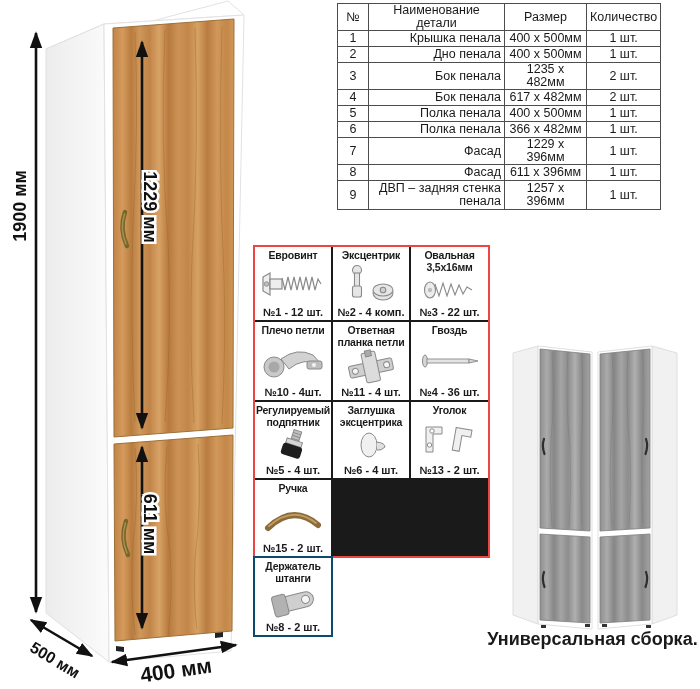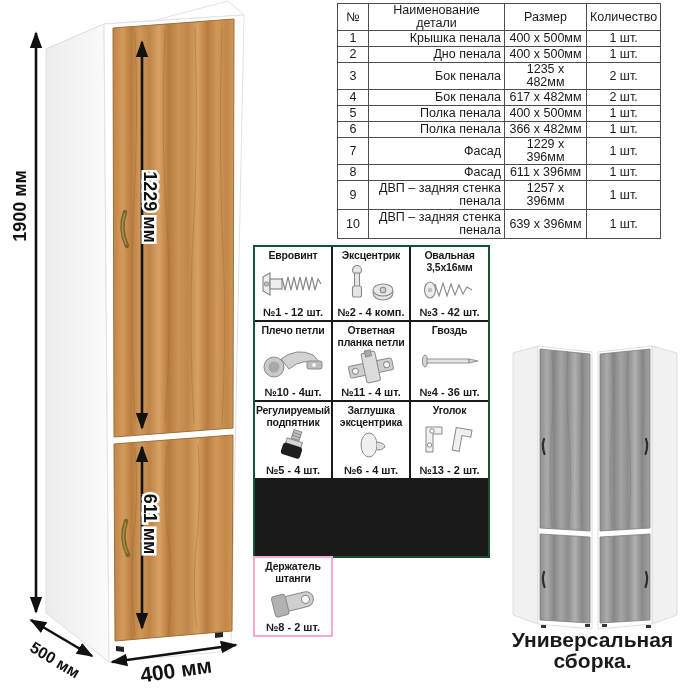--- a/index.html
+++ b/index.html
@@ -18,35 +18,35 @@
   #parts-table th { text-align:center; }
   #parts-table tr.h  { height:17px; }
   #parts-table tr.r  { height:16px; }
   #parts-table tr.tall { height:29px; }
   #parts-table td.c { text-align:center; }
   #parts-table td.n { text-align:right; }
 
   
   #hw-grid {
     left:253px; top:245px; display:grid; grid-template-columns:76px 76px 77px;
-    grid-template-rows:73px 78px 76px 76px; gap:2px; background:#1a1a1a; border:2px solid #14532d;
+    grid-template-rows:73px 78px 76px 76px; gap:2px; background:#1a1a1a; border:2px solid #ef4444;
   }
   #hw-grid2 {
     left:253px; top:556px; display:grid; grid-template-columns:76px;
-    grid-template-rows:77px; gap:2px; background:#1a1a1a; border:2px solid #f9a8d4;
+    grid-template-rows:77px; gap:2px; background:#1a1a1a; border:2px solid #0c4a6e;
   }
   .hw-cell { background:#fff; display:flex; flex-direction:column; align-items:center;
              justify-content:space-between; padding:3px 1px 2px; }
   .hw-title { font-weight:bold; font-size:10.5px; line-height:11.5px; text-align:center; letter-spacing:-0.2px; }
   .hw-count { font-weight:bold; font-size:11px; line-height:12px; white-space:nowrap; }
   .hw-icon  { flex:1; display:flex; align-items:center; justify-content:center; }
 
   
   #universal-caption { left:485px; top:629px; width:215px; text-align:center;
-                       font-weight:bold; font-size:21px; line-height:21px; }
+                       font-weight:bold; font-size:18px; line-height:21px; }
 </style>
 </head>
 <body>
 
 <svg class="abs" id="cabinet-svg" style="left:0;top:0" width="250" height="689" viewBox="0 0 250 689">
   <defs>
     <marker id="arr" viewBox="0 0 10 10" refX="9" refY="5" markerWidth="6.5" markerHeight="6.5" orient="auto-start-reverse" markerUnits="strokeWidth">
       <path d="M0,1.3 L10,5 L0,8.7 z" fill="#111"></path>
     </marker>
     <linearGradient id="woodG" x1="0" y1="0" x2="1" y2="0">
@@ -175,26 +175,20 @@
         <td class="n">Фасад</td>
         <td class="c">611 х 396мм</td>
         <td class="c">1 шт.</td>
       </tr>
   <tr class="tall">
         <td class="c">9</td>
         <td class="n">ДВП – задняя стенка пенала</td>
         <td class="c">1257 х 396мм</td>
         <td class="c">1 шт.</td>
       </tr>
-  <tr class="tall">
-        <td class="c">10</td>
-        <td class="n">ДВП – задняя стенка пенала</td>
-        <td class="c">639 х 396мм</td>
-        <td class="c">1 шт.</td>
-      </tr>
 </tbody>
   </table>
 
 <div class="abs" id="hw-grid">
 
   <div class="hw-cell">
     <div class="hw-title">Евровинт</div>
     <div class="hw-icon">
       <svg width="66" height="26" viewBox="0 0 66 26">
         <g stroke="#8a8a8a" fill="#eeeeee" stroke-width="1.2">
@@ -229,21 +223,21 @@
     <div class="hw-title">Овальная 3,5х16мм</div>
     <div class="hw-icon">
       <svg width="60" height="28" viewBox="0 0 60 28">
         <g stroke="#8a8a8a" fill="#ececec" stroke-width="1.1">
           <ellipse cx="10" cy="14" rx="5.5" ry="8"></ellipse>
           <path d="M15,8 L19,20 L23,7 L27,20 L31,8 L35,19 L39,9 L43,18 L47,11 L52,14" fill="none"></path>
         </g>
         <circle cx="10" cy="14" r="2.2" fill="#bdbdbd"></circle>
       </svg>
     </div>
-    <div class="hw-count">№3 - 42 шт.</div>
+    <div class="hw-count">№3 - 22 шт.</div>
   </div>
 
 
   <div class="hw-cell">
     <div class="hw-title">Плечо петли</div>
     <div class="hw-icon">
       <svg width="64" height="40" viewBox="0 0 64 40">
         <circle cx="13" cy="26" r="10" fill="#c9c9c9" stroke="#8a8a8a"></circle>
         <circle cx="13" cy="26" r="5.5" fill="#a8a8a8"></circle>
         <path d="M20,18 q16,-12 32,-4 l8,9 q-18,-7 -32,5 z" fill="#d2d2d2" stroke="#8a8a8a"></path>
@@ -317,20 +311,30 @@
         <circle cx="9.5" cy="24" r="2.2" fill="#fff" stroke="#8a8a8a"></circle>
         <g transform="rotate(10 44 20)">
           <path d="M34,8 h16 v7 h-9 v16 h-7 z" fill="#f0f0f0" stroke="#8a8a8a"></path>
         </g>
       </svg>
     </div>
     <div class="hw-count">№13 - 2 шт.</div>
   </div>
 
 
+  <div class="hw-cell">
+    <div class="hw-title">Ручка</div>
+    <div class="hw-icon">
+      <svg width="62" height="32" viewBox="0 0 62 32">
+        <path d="M6,26 q25,-24 50,-3" stroke="#8a6b3a" stroke-width="6" fill="none" stroke-linecap="round"></path>
+        <path d="M7,24 q24,-21 47,-3" stroke="#c29a5e" stroke-width="2" fill="none" stroke-linecap="round"></path>
+      </svg>
+    </div>
+    <div class="hw-count">№15 - 2 шт.</div>
+  </div>
 </div>
 
 <div class="abs" id="hw-grid2">
   <div class="hw-cell">
     <div class="hw-title">Держатель штанги</div>
     <div class="hw-icon">
       <svg width="58" height="34" viewBox="0 0 58 34">
         <g transform="rotate(-14 29 17)">
           <rect x="12" y="9" width="38" height="15" rx="7.5" fill="#cfcfcf" stroke="#8a8a8a"></rect>
           <circle cx="42" cy="16.5" r="4" fill="#f5f5f5" stroke="#8a8a8a"></circle>

